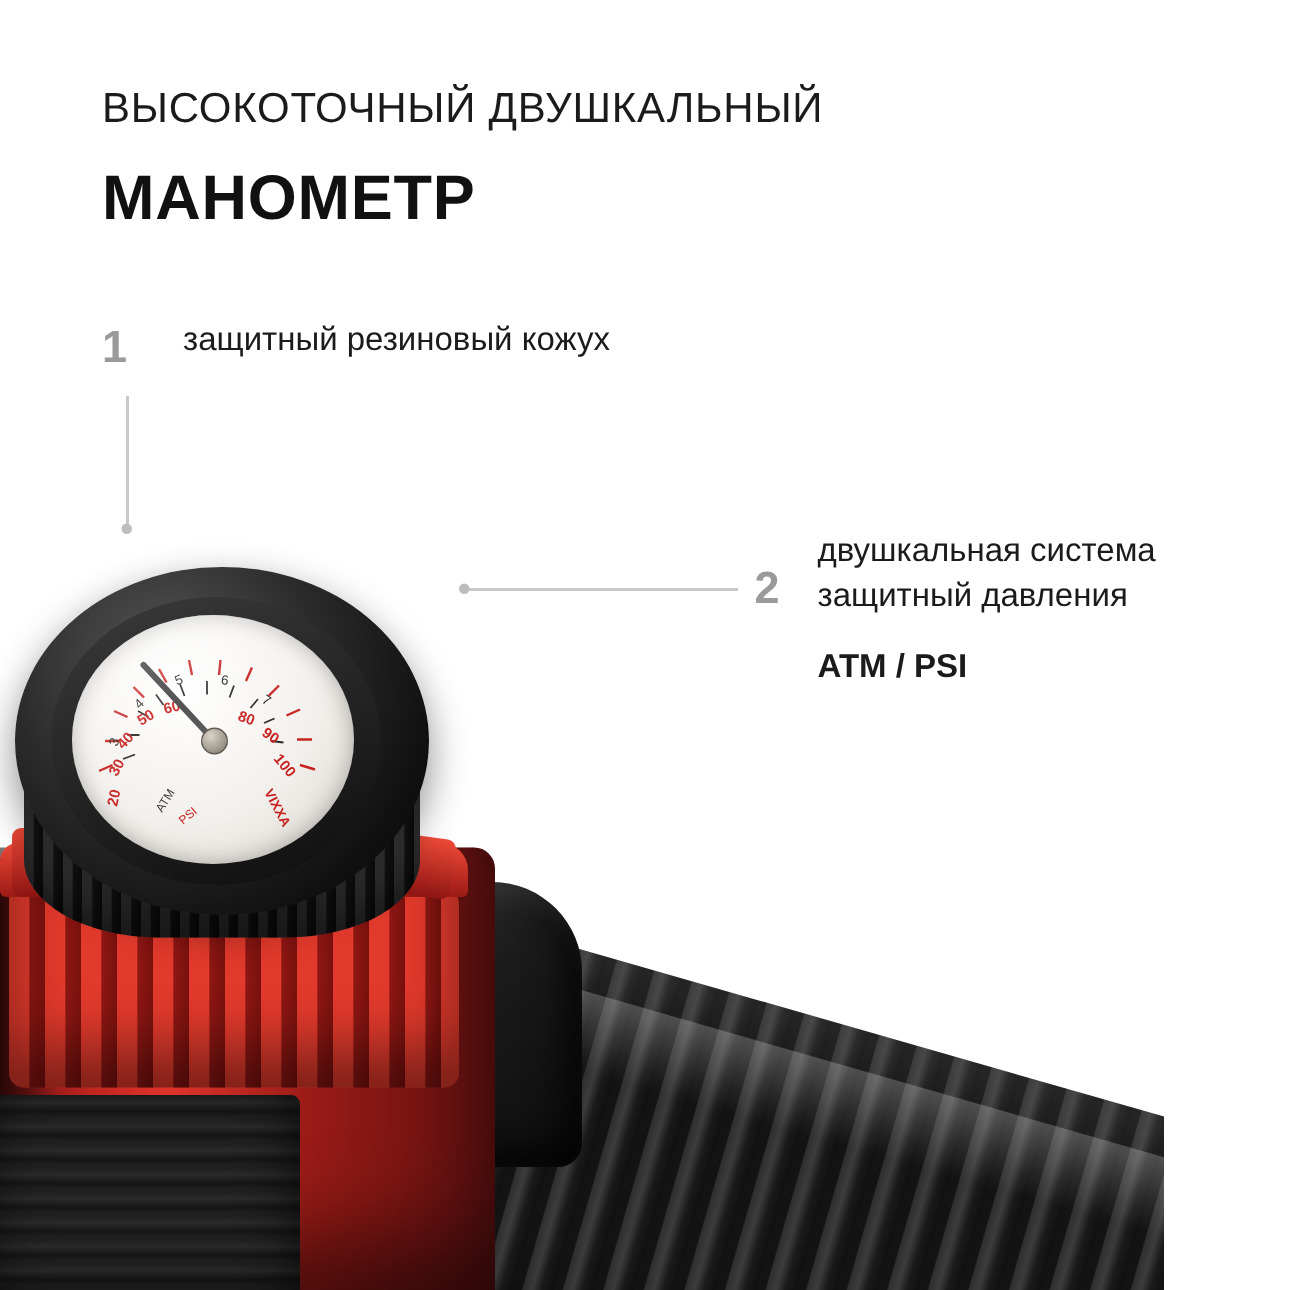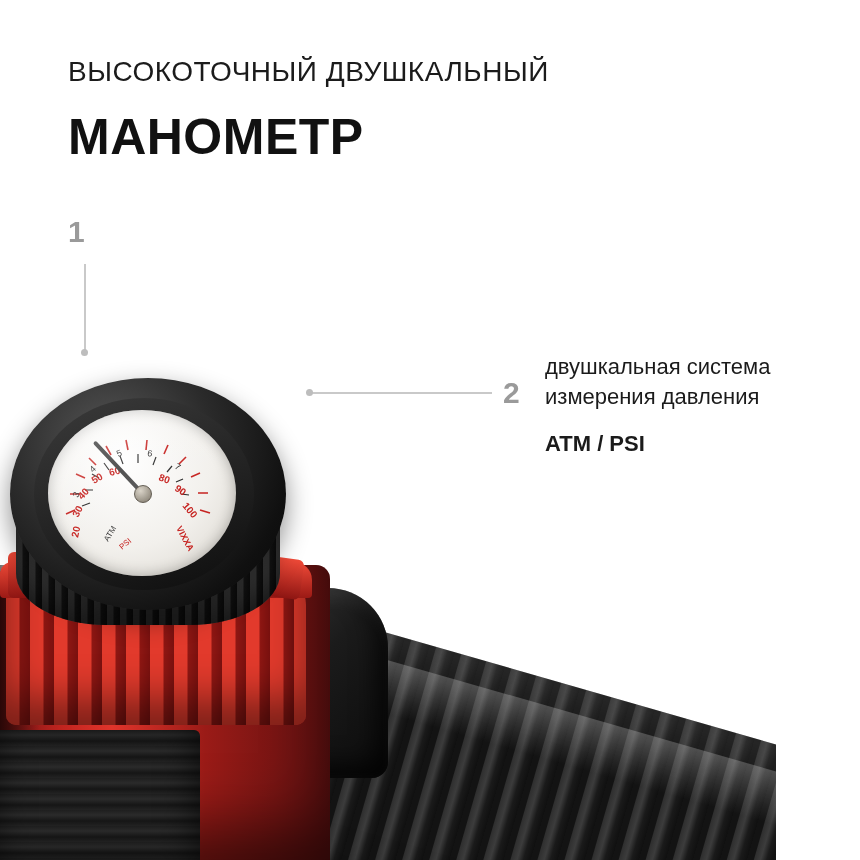--- a/index.html
+++ b/index.html
@@ -29,21 +29,21 @@
     font-size: 28px;
     letter-spacing: 0.5px;
     color: #1b1b1b;
     font-weight: 400;
     white-space: nowrap;
   }
   .heading-main {
     position: absolute;
     left: 68px;
     top: 108px;
-    font-size: 50px;
+    font-size: 42px;
     letter-spacing: 0.5px;
     color: #111111;
     font-weight: 700;
     white-space: nowrap;
   }
 
   
   .callout-num {
     position: absolute;
     font-size: 30px;
@@ -298,26 +298,27 @@
 </style>
 </head>
 <body>
 
 <div class="stage">
 
   <div class="heading-sub">ВЫСОКОТОЧНЫЙ ДВУШКАЛЬНЫЙ</div>
   <div class="heading-main">МАНОМЕТР</div>
 
   <div class="callout-num" id="callout-1-num">1</div>
+  <div class="callout-text" id="callout-1-text">защитный резиновый кожух</div>
   <div class="leader" id="leader-1-v"></div>
   <div class="leader-dot" id="leader-1-dot"></div>
 
   <div class="callout-num" id="callout-2-num">2</div>
   <div class="callout-text" id="callout-2-text">
-    <span>двушкальная система измерения давления</span>
+    <span>двушкальная система защитный давления</span>
     <span class="bold">ATM / PSI</span>
   </div>
   <div class="leader" id="leader-2-h"></div>
   <div class="leader-dot" id="leader-2-dot"></div>
 
   <div class="photo">
 
     <div class="hose">
       <div class="hose-sheen"></div>
     </div>

